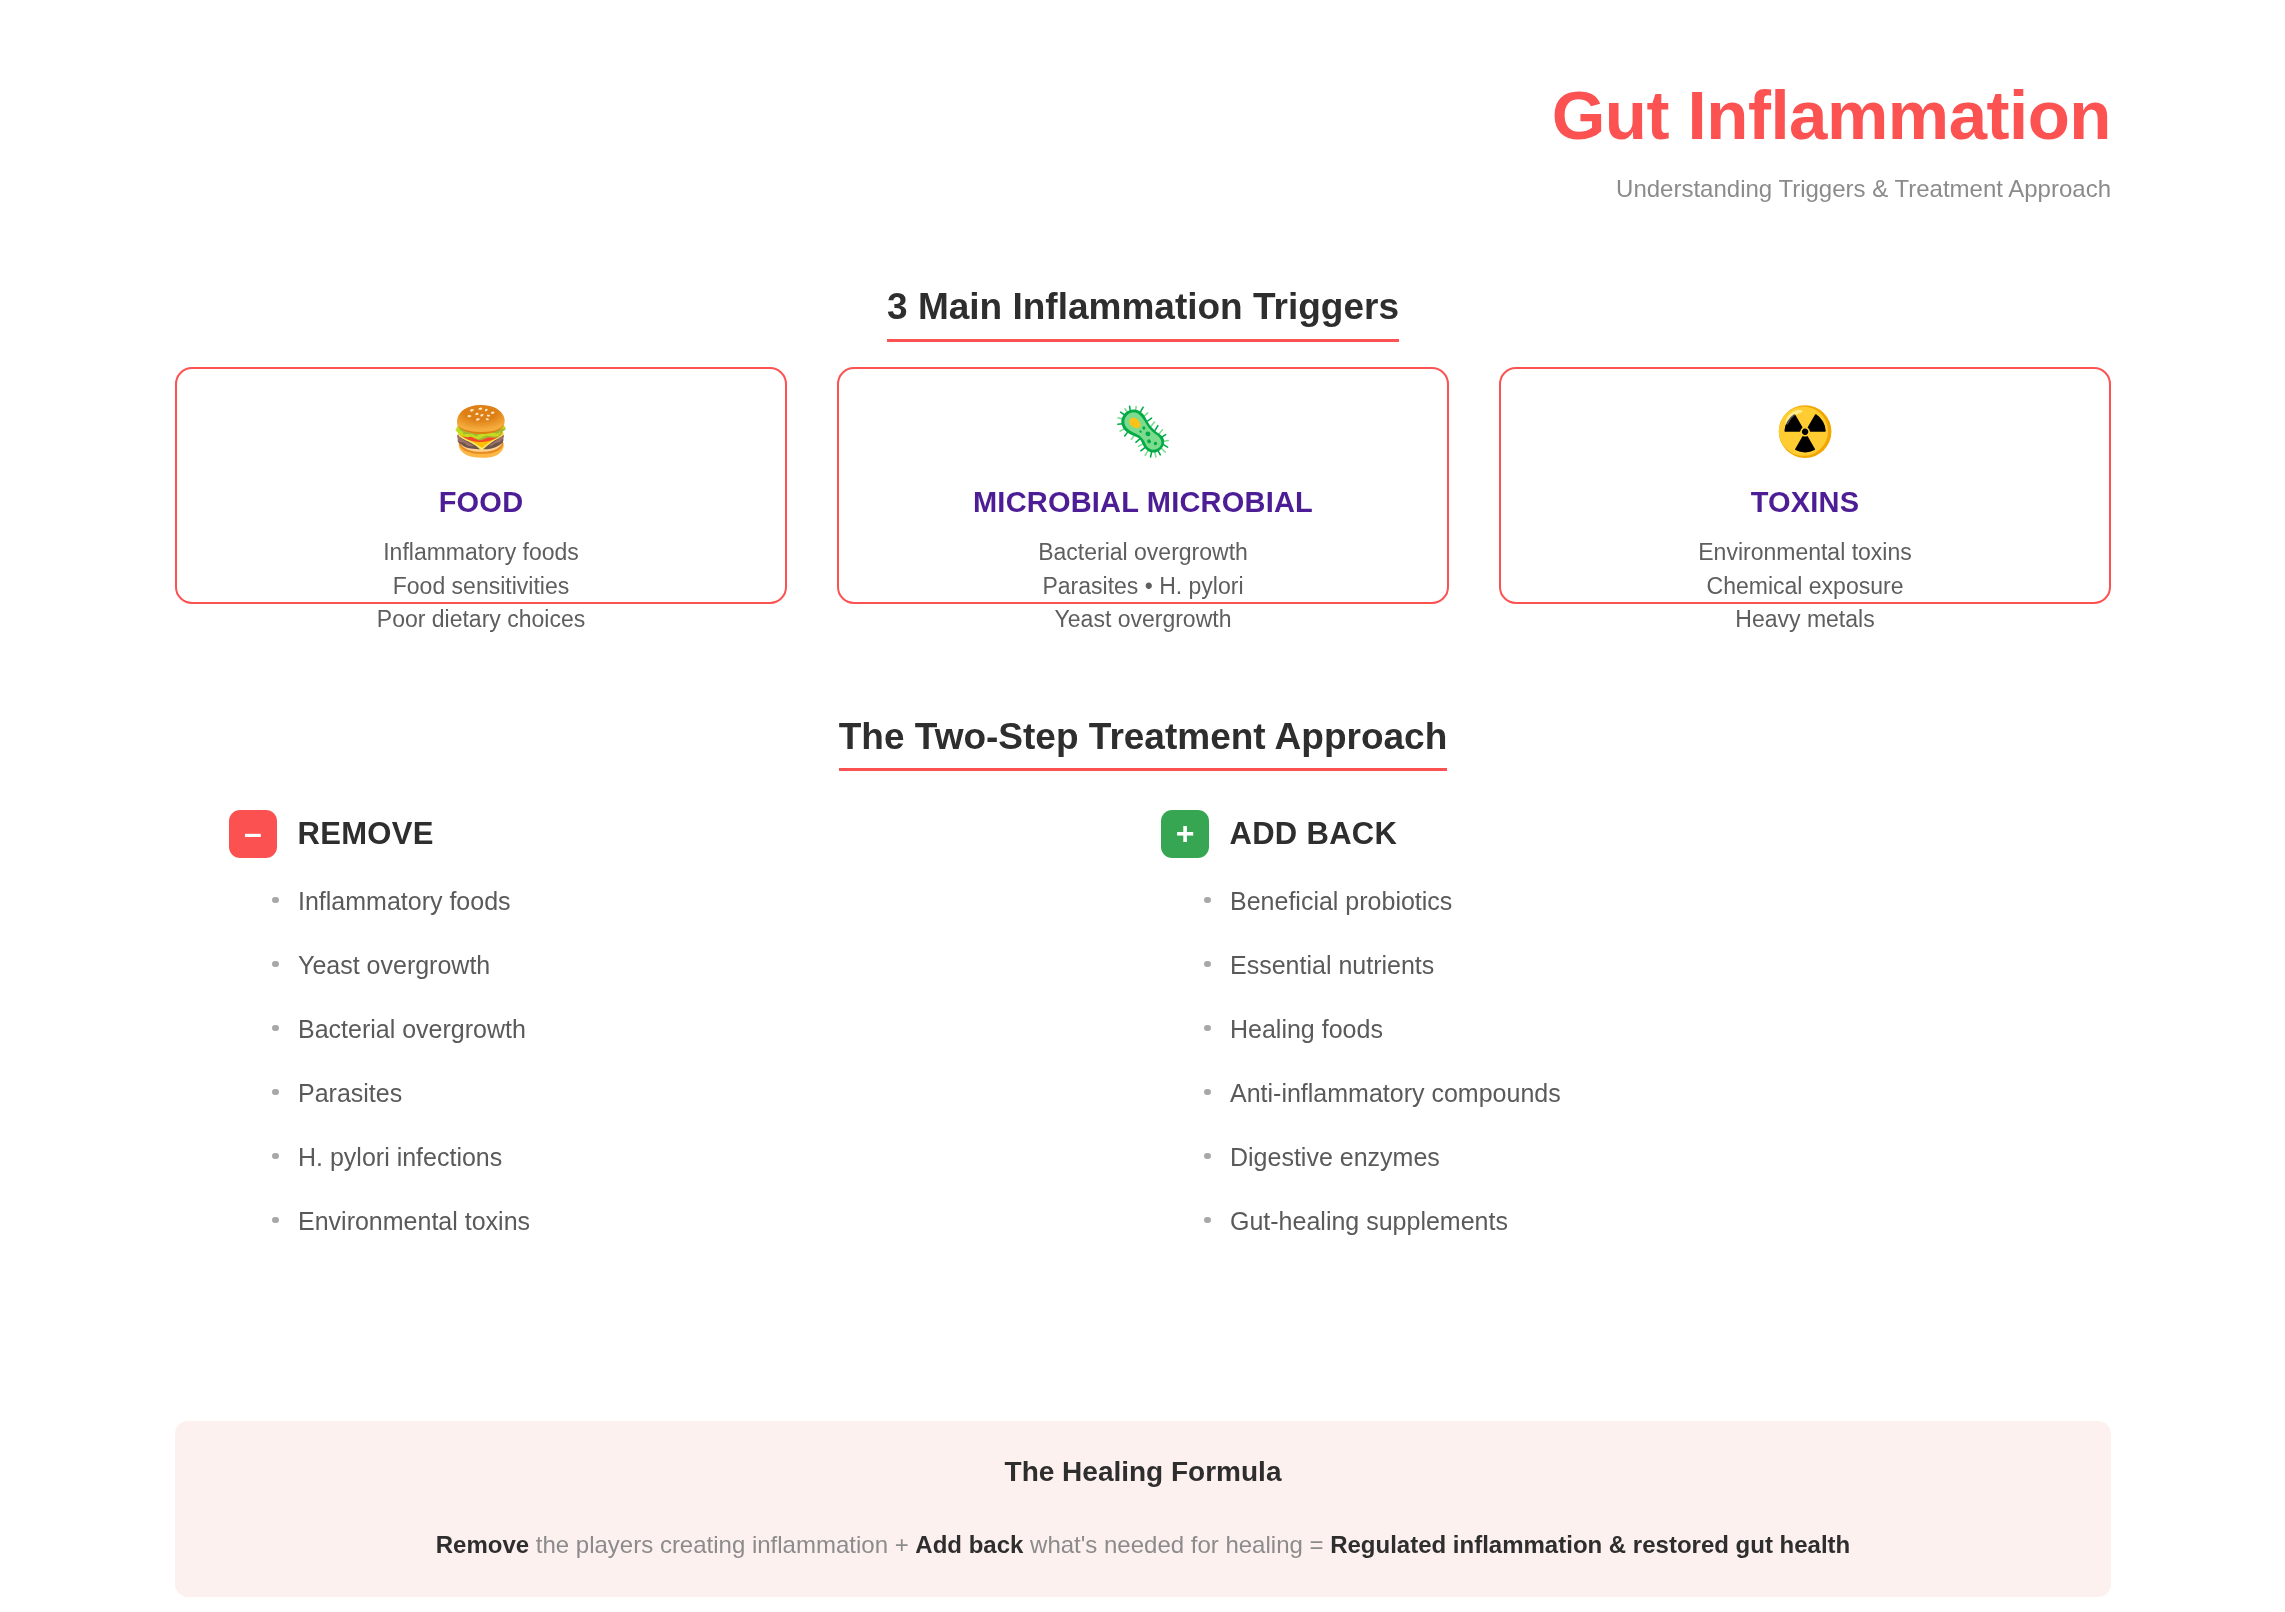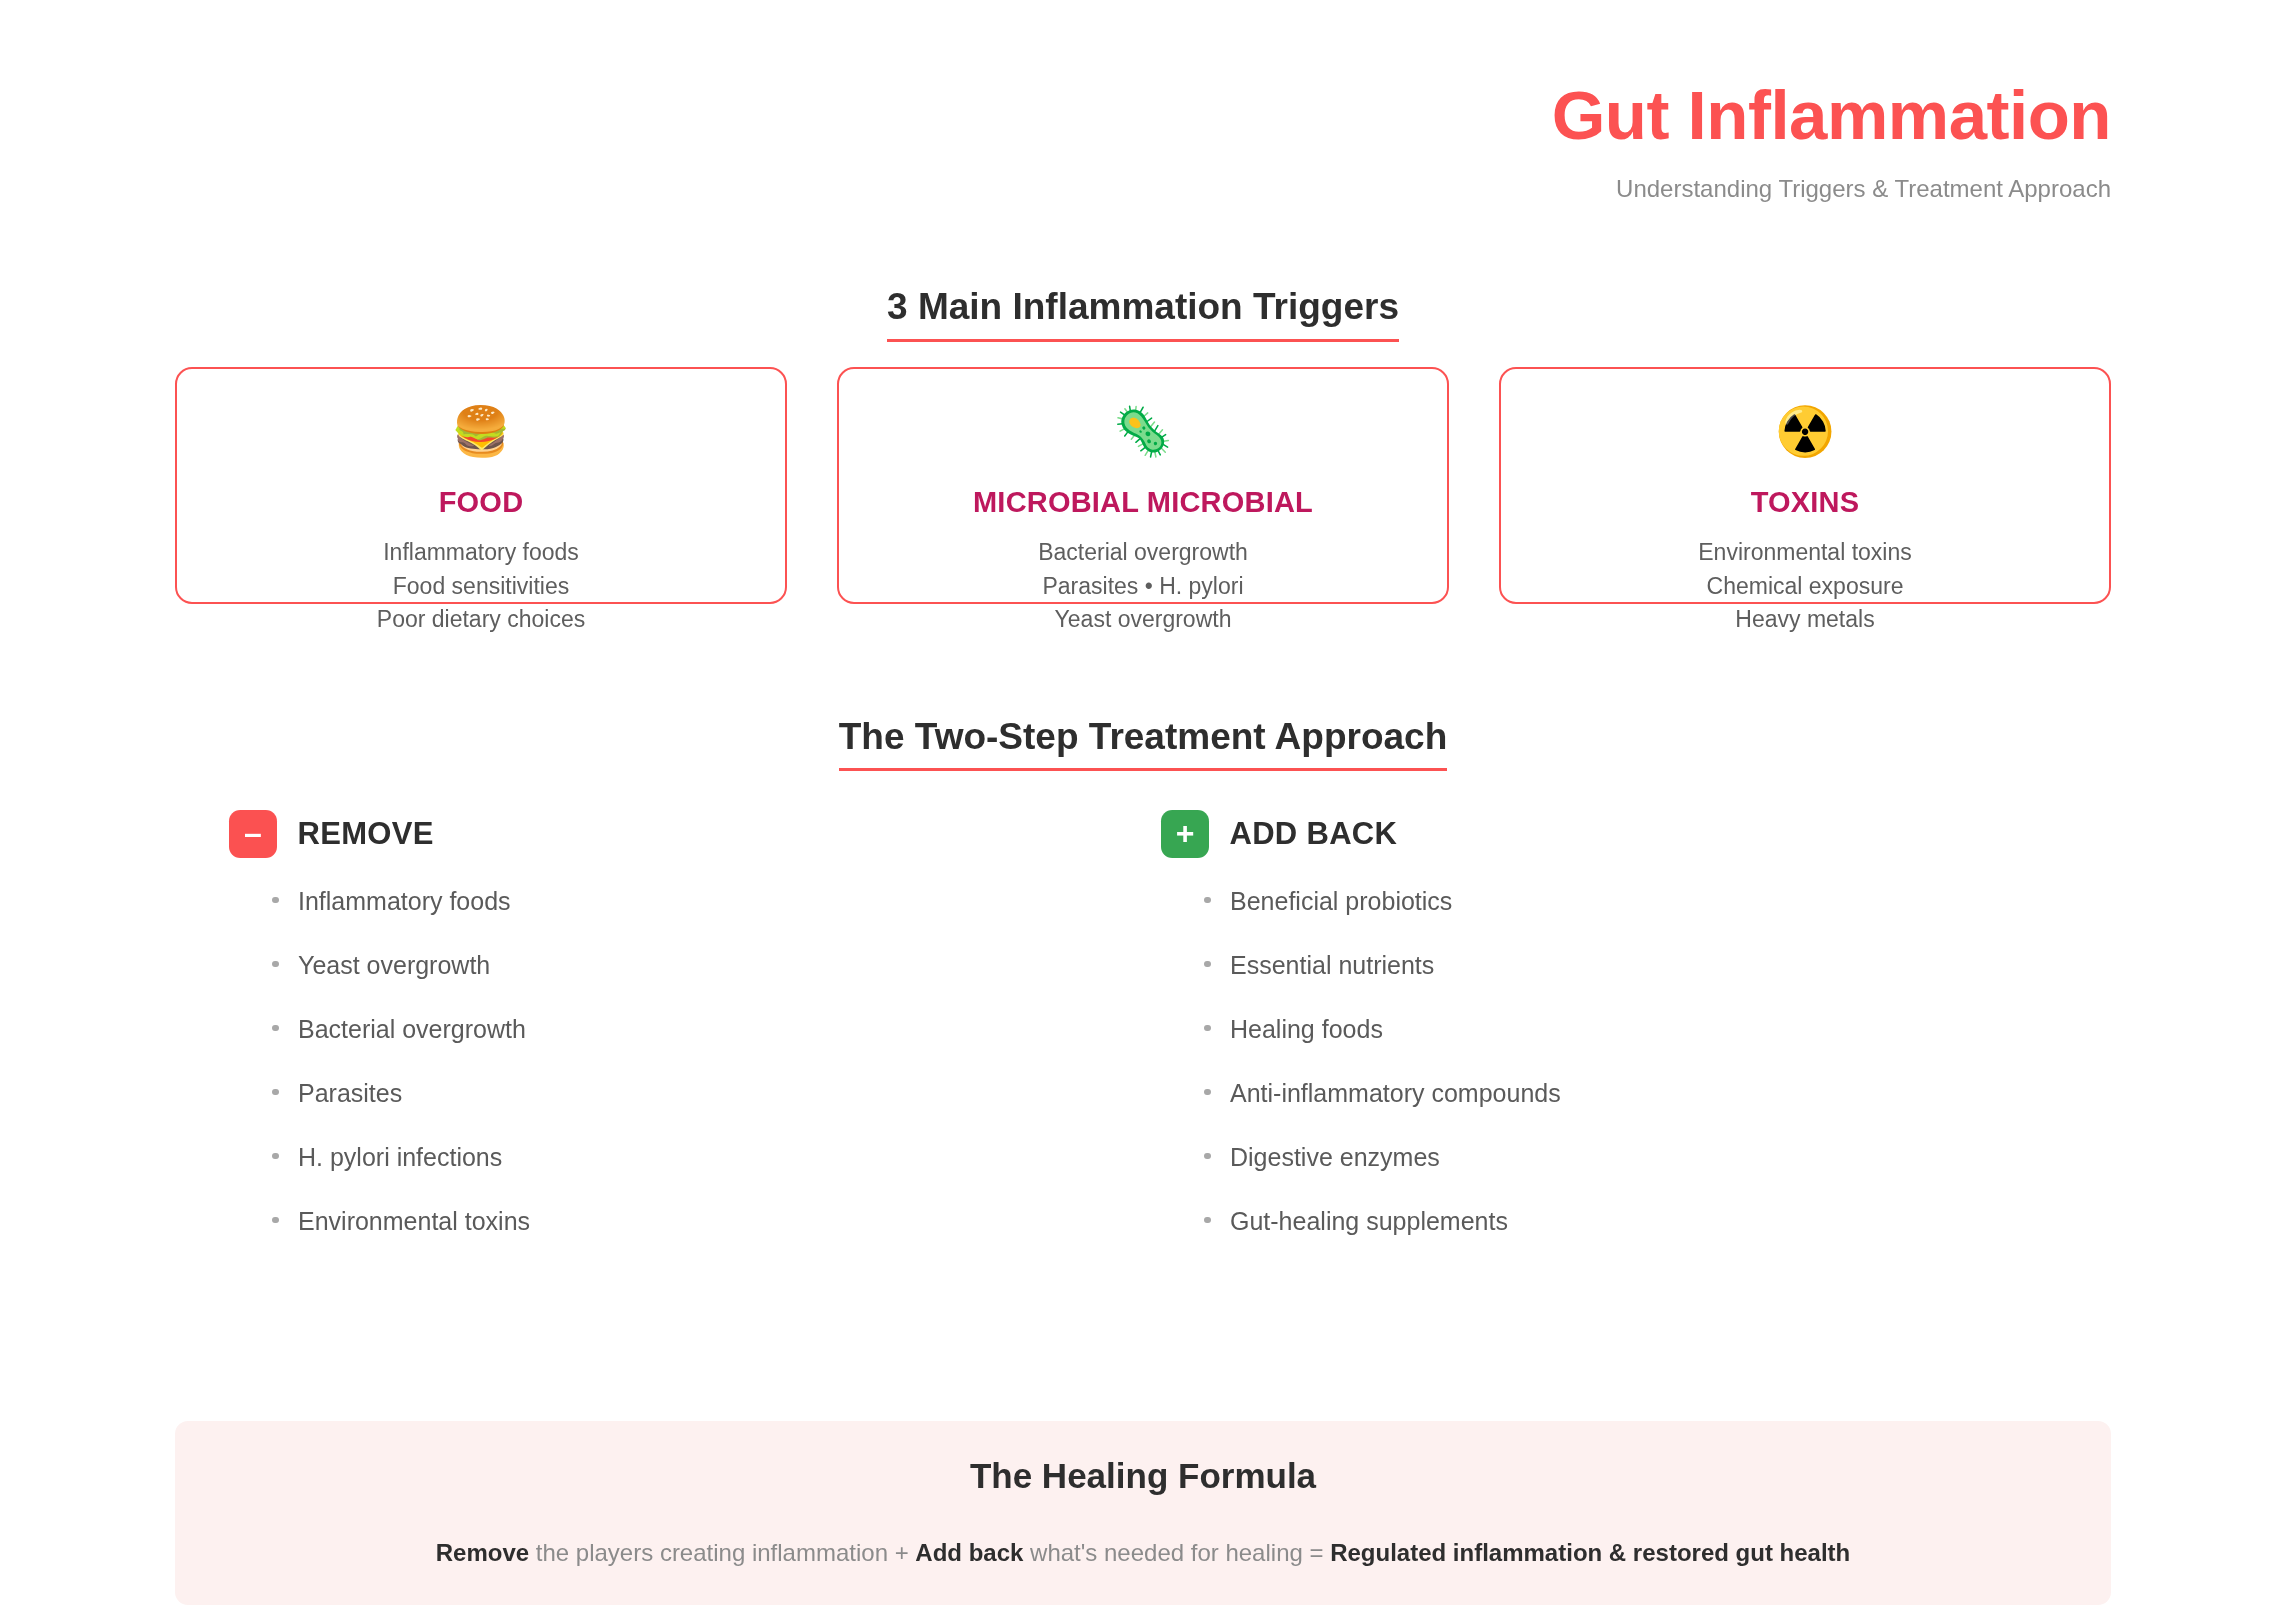--- a/index.html
+++ b/index.html
@@ -79,21 +79,21 @@
   .trigger-icon {
     font-size: 48px;
     line-height: 1;
     height: 54px;
     display: block;
   }
   .trigger-title {
     margin-top: 24px;
     font-size: 29px;
     font-weight: bold;
-    color: #be185d;
+    color: #4c1d95;
     letter-spacing: 0.2px;
   }
   .trigger-lines {
     margin-top: 17.7px;
   }
   .trigger-line {
     font-size: 23px;
     color: #5e5e5e;
     line-height: 1.46;
   }
@@ -170,21 +170,21 @@
     left: 175px;
     right: 175px;
     top: 1421px;
     background: #fdf1f0;
     border-radius: 13px;
     padding: 34px 28px 37px;
     text-align: center;
     box-sizing: border-box;
   }
   .formula-title {
-    font-size: 35px;
+    font-size: 28px;
     font-weight: bold;
     color: #2e2e2e;
     line-height: 1.2;
   }
   .formula-line {
     margin-top: 40px;
     font-size: 24px;
     color: #8b8b8b;
     line-height: 1.3;
   }

